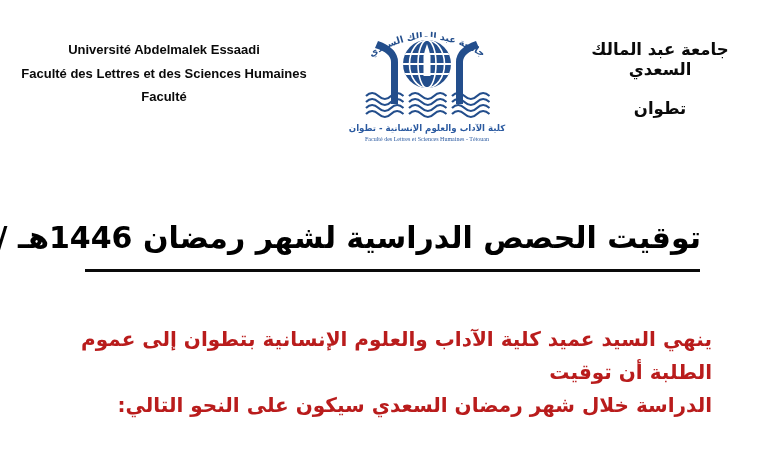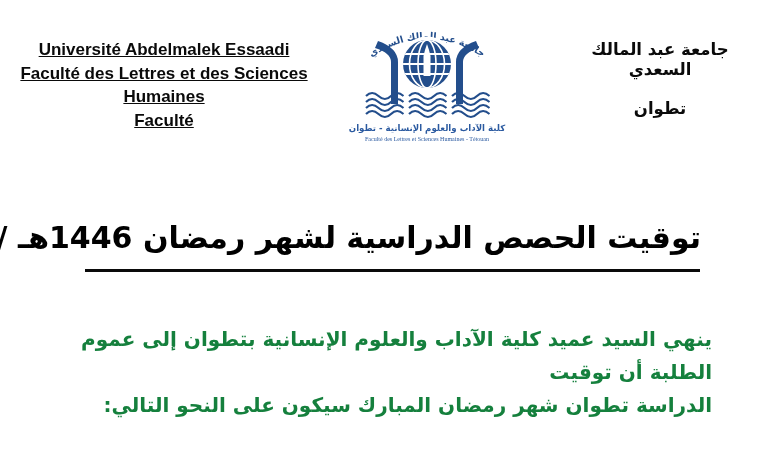--- a/index.html
+++ b/index.html
@@ -7,24 +7,23 @@
     position:relative;
     width:781px;height:459px;
     background:#ffffff;
     overflow:hidden;
     font-family:"Liberation Sans",sans-serif;
     color:#000;
   }
   
   .hdr-left{
     position:absolute;left:14px;top:38px;width:300px;
-    text-align:center;font-weight:bold;font-size:17px;line-height:23.5px;
+    text-align:center;font-weight:bold;font-size:13px;line-height:23.5px;
     color:#0a0a0a;
     font-family:"Liberation Sans",sans-serif;
-    text-decoration:underline;
   }
   .hdr-right{
     position:absolute;left:560px;top:40px;width:200px;
     direction:rtl;text-align:center;font-weight:bold;font-size:16.5px;
     color:#0a0a0a;
     font-family:"DejaVu Sans",sans-serif;
   }
   .hdr-right .ar-line{margin:0 0 19px 0;line-height:20px;}
   .logo-wrap{position:absolute;left:345px;top:10px;width:165px;height:148px;}
   
@@ -39,21 +38,21 @@
   .title-rule{
     position:absolute;left:85px;top:269px;width:615px;height:2.5px;
     background:#0a0a0a;
   }
   
   .doc-body{
     position:absolute;left:69px;top:323px;width:643px;
     direction:rtl;text-align:right;
     font-family:"DejaVu Sans",sans-serif;
     font-weight:bold;font-size:20px;line-height:33px;
-    color:#15803d;
+    color:#b91c1c;
   }
   .logo-ar-caption{font-family:"DejaVu Sans",sans-serif;font-weight:bold;}
   .logo-fr-caption{font-family:"Liberation Serif",serif;}
   .arc-text{font-family:"DejaVu Sans",sans-serif;font-weight:bold;}
 </style>
 </head>
 <body>
 
 <div class="page">
 
@@ -117,16 +116,16 @@
   <div class="hdr-right">
     <div class="ar-line">جامعة عبد المالك السعدي</div>
     <div class="ar-line">تطوان</div>
   </div>
 
   <div class="doc-title">توقيت الحصص الدراسية لشهر رمضان 1446هـ / 2025م</div>
   <div class="title-rule"></div>
 
   <div class="doc-body">
     <div>ينهي السيد عميد كلية الآداب والعلوم الإنسانية بتطوان إلى عموم الطلبة أن توقيت</div>
-    <div>الدراسة تطوان شهر رمضان المبارك سيكون على النحو التالي:</div>
+    <div>الدراسة خلال شهر رمضان السعدي سيكون على النحو التالي:</div>
   </div>
 
 </div>
 
 </body></html>

